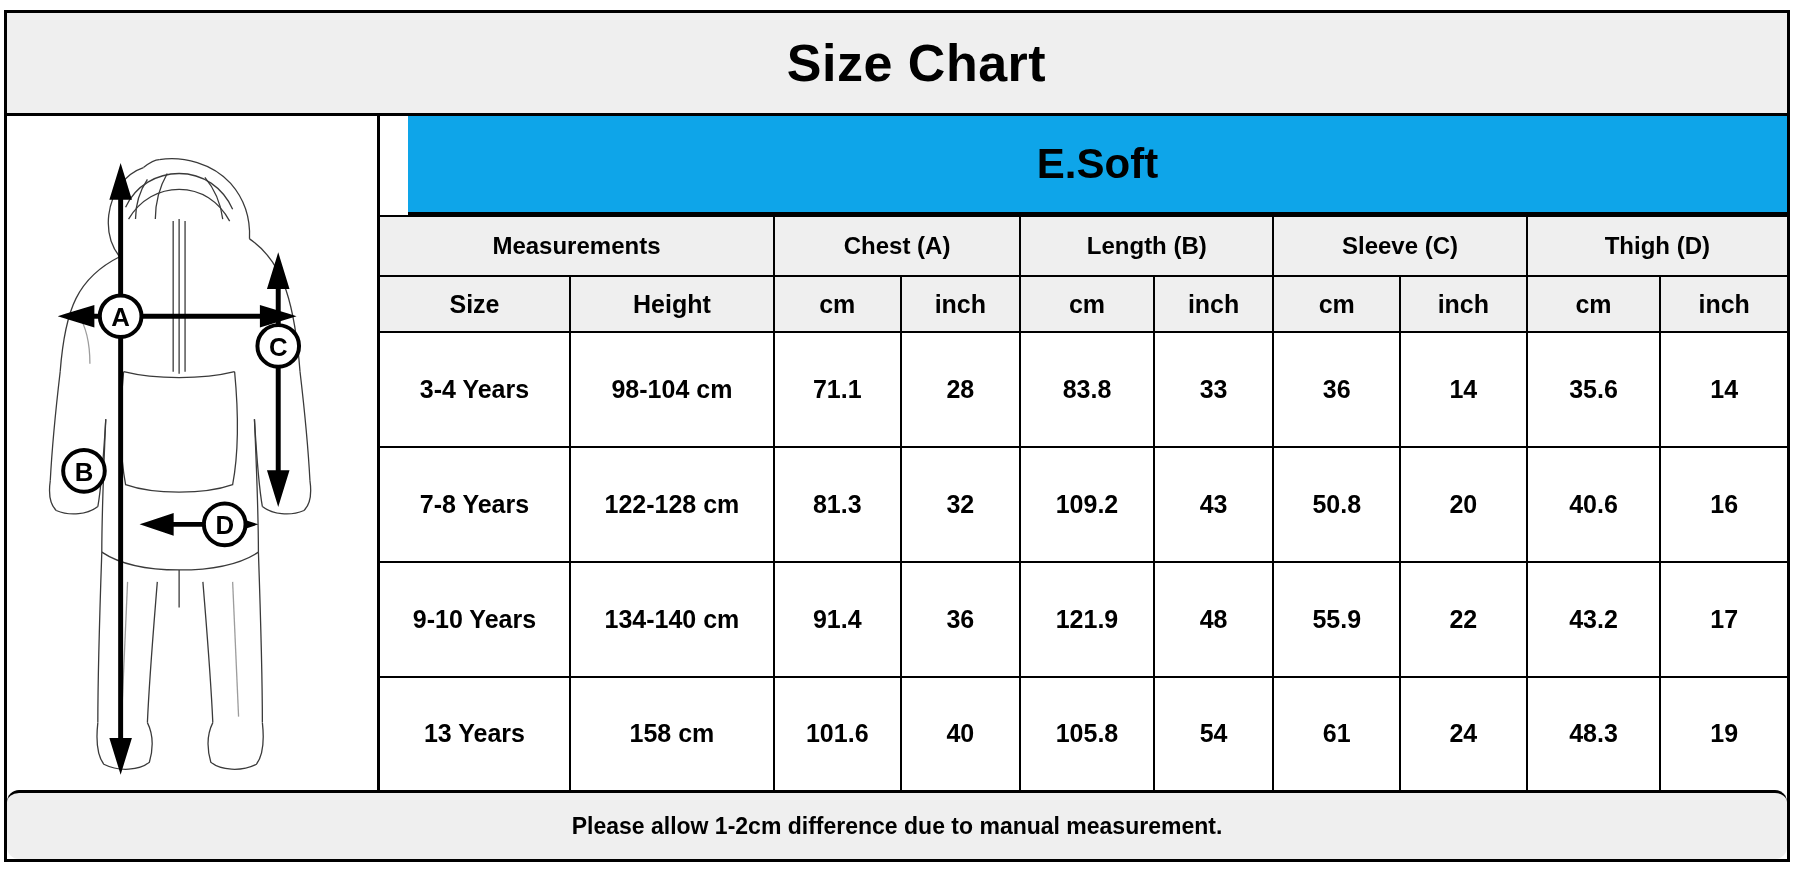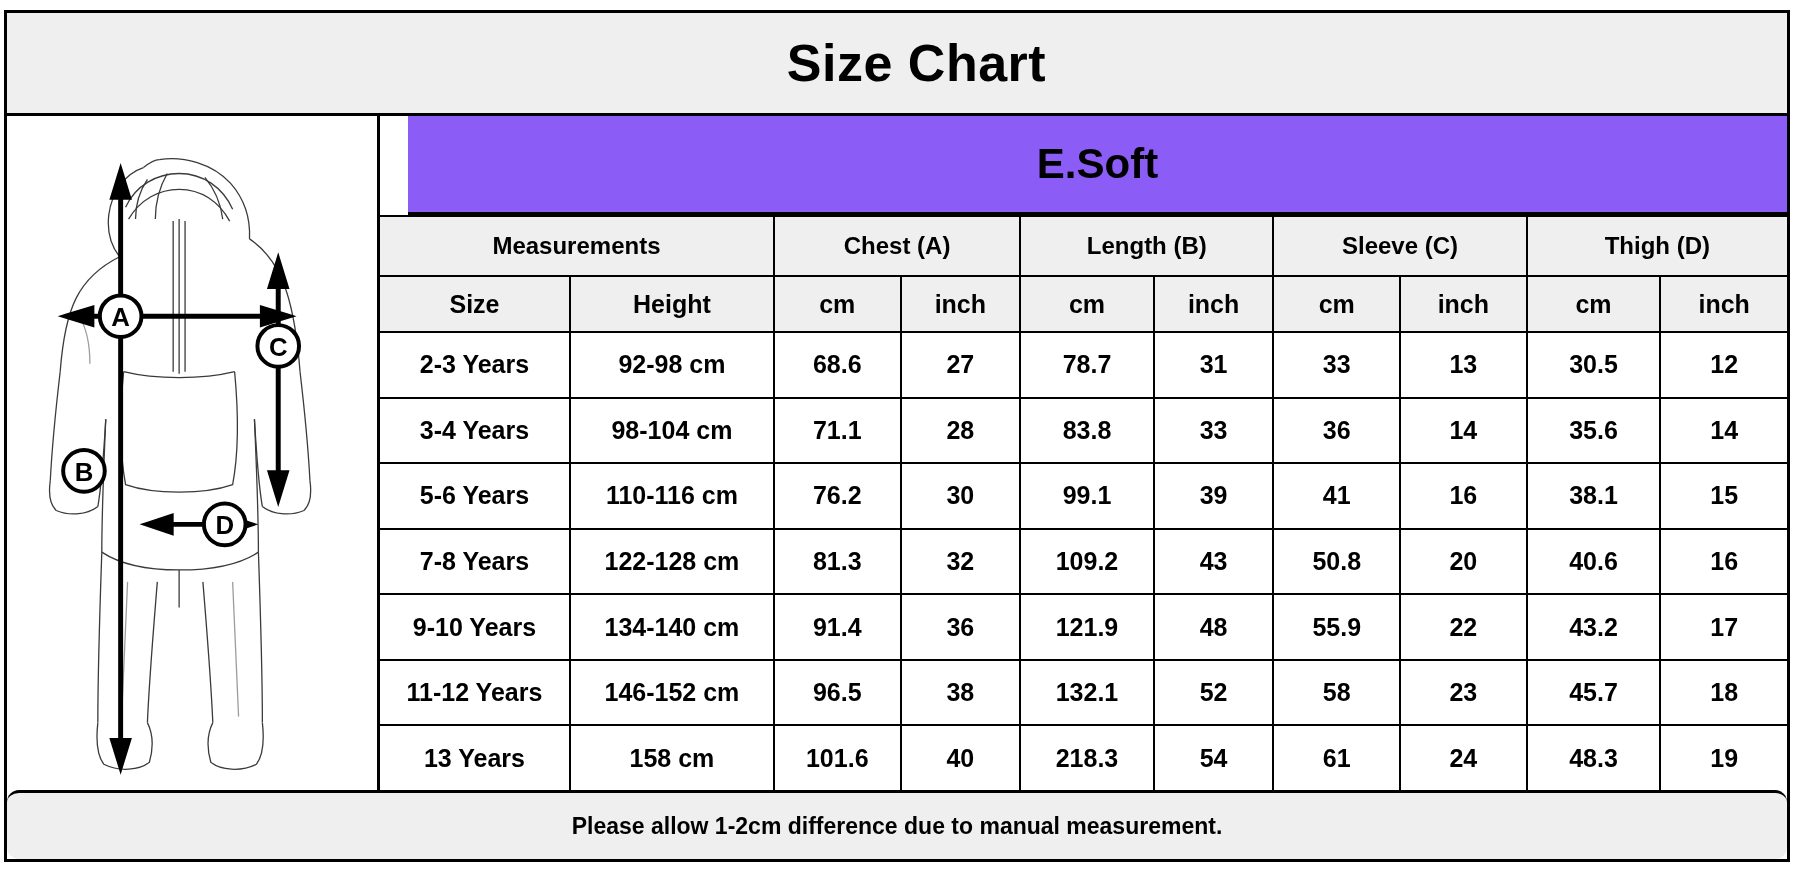--- a/index.html
+++ b/index.html
@@ -72,21 +72,21 @@
   .table-cell {
     flex: 1 1 auto;
     display: flex;
     flex-direction: column;
     min-width: 0;
   }
 
   .brand-row {
     height: 96px;
     flex: 0 0 96px;
-    background: #8b5cf6;
+    background: #0ea5e9;
     border-bottom: 3px solid #000000;
     display: flex;
     align-items: center;
     justify-content: center;
     margin-left: 28px;
   }
   .brand-row .brand {
     font-size: 42px;
     font-weight: bold;
   }
@@ -284,54 +284,30 @@
             <th>cm</th>
             <th>inch</th>
             <th>cm</th>
             <th>inch</th>
             <th>cm</th>
             <th>inch</th>
           </tr>
         </thead>
         <tbody>
           <tr>
-            <td>2-3 Years</td>
-            <td>92-98 cm</td>
-            <td>68.6</td>
-            <td>27</td>
-            <td>78.7</td>
-            <td>31</td>
-            <td>33</td>
-            <td>13</td>
-            <td>30.5</td>
-            <td>12</td>
-          </tr>
-          <tr>
             <td>3-4 Years</td>
             <td>98-104 cm</td>
             <td>71.1</td>
             <td>28</td>
             <td>83.8</td>
             <td>33</td>
             <td>36</td>
             <td>14</td>
             <td>35.6</td>
             <td>14</td>
-          </tr>
-          <tr>
-            <td>5-6 Years</td>
-            <td>110-116 cm</td>
-            <td>76.2</td>
-            <td>30</td>
-            <td>99.1</td>
-            <td>39</td>
-            <td>41</td>
-            <td>16</td>
-            <td>38.1</td>
-            <td>15</td>
           </tr>
           <tr>
             <td>7-8 Years</td>
             <td>122-128 cm</td>
             <td>81.3</td>
             <td>32</td>
             <td>109.2</td>
             <td>43</td>
             <td>50.8</td>
             <td>20</td>
@@ -344,37 +320,25 @@
             <td>91.4</td>
             <td>36</td>
             <td>121.9</td>
             <td>48</td>
             <td>55.9</td>
             <td>22</td>
             <td>43.2</td>
             <td>17</td>
           </tr>
           <tr>
-            <td>11-12 Years</td>
-            <td>146-152 cm</td>
-            <td>96.5</td>
-            <td>38</td>
-            <td>132.1</td>
-            <td>52</td>
-            <td>58</td>
-            <td>23</td>
-            <td>45.7</td>
-            <td>18</td>
-          </tr>
-          <tr>
             <td>13 Years</td>
             <td>158 cm</td>
             <td>101.6</td>
             <td>40</td>
-            <td>218.3</td>
+            <td>105.8</td>
             <td>54</td>
             <td>61</td>
             <td>24</td>
             <td>48.3</td>
             <td>19</td>
           </tr>
         </tbody>
       </table>
     </div>
   </div>

